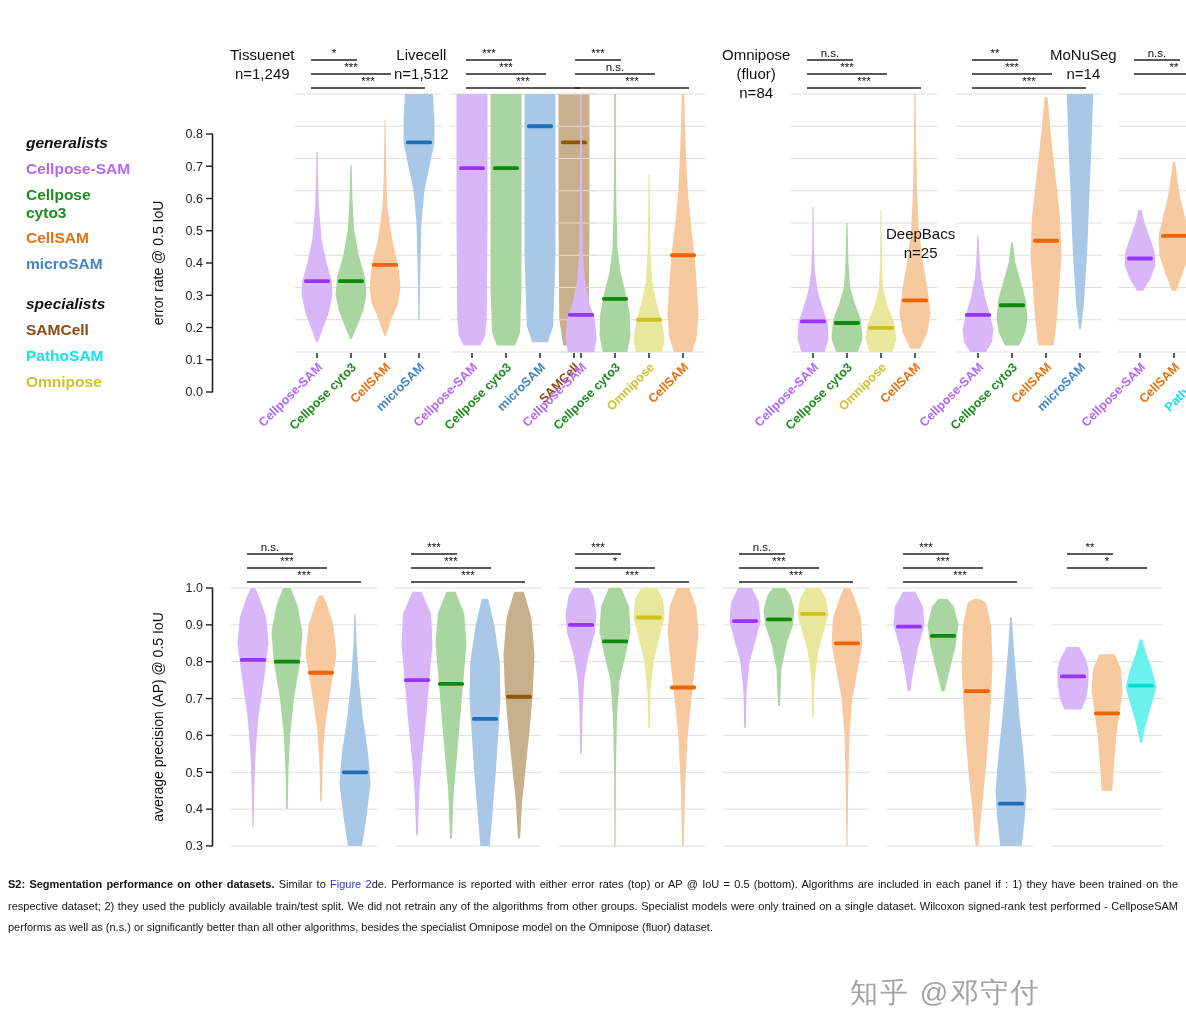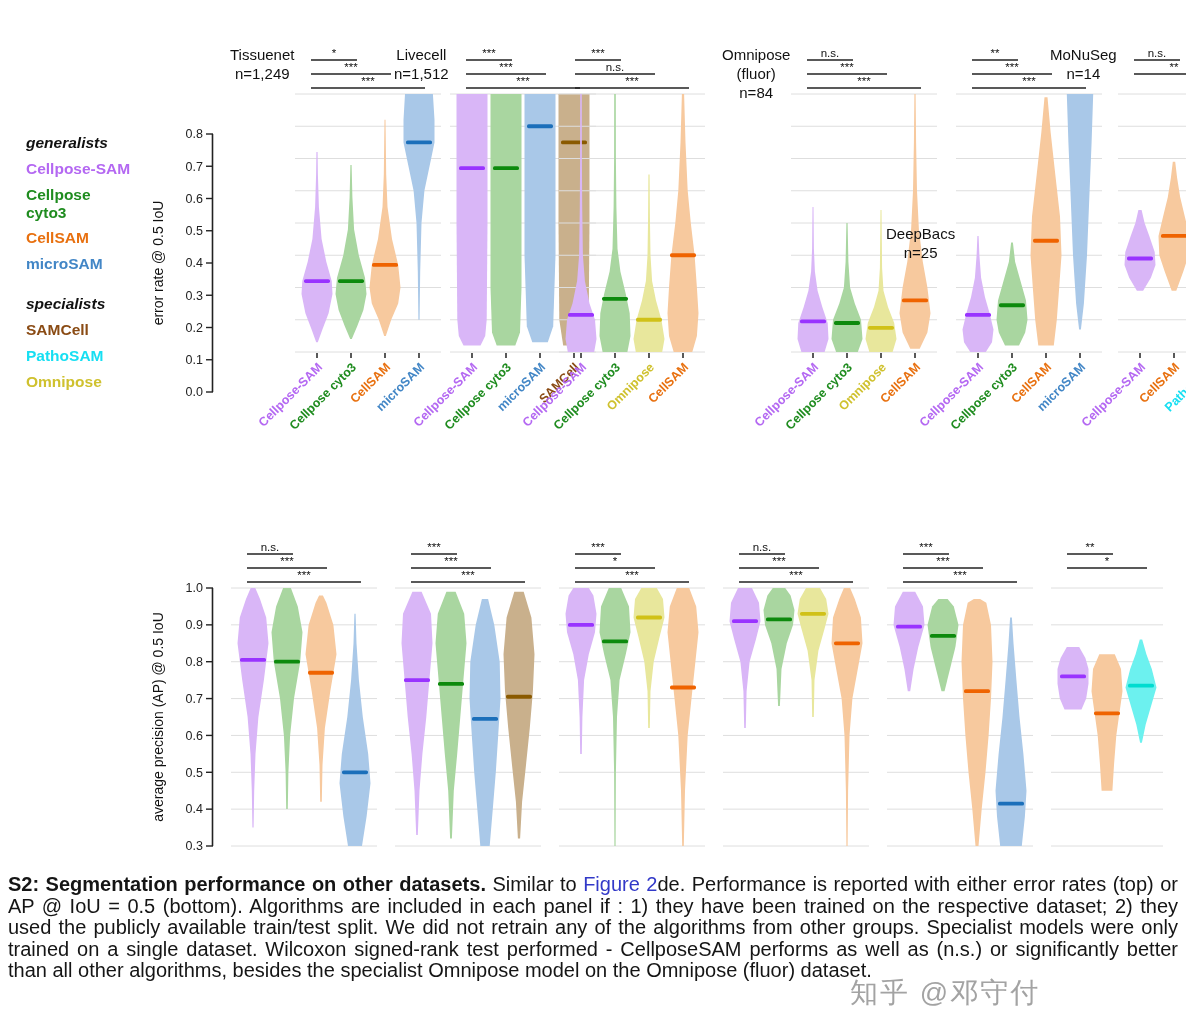--- a/index.html
+++ b/index.html
@@ -8,21 +8,21 @@
   .legend{position:absolute;left:26px;top:134px;width:130px;}
   .legend-header{font-size:15.5px;font-weight:bold;font-style:italic;color:#111;margin:0 0 8px 0;}
   .legend-item{font-size:15.5px;font-weight:bold;line-height:1.15;margin:8px 0;white-space:pre-line;}
   .legend-section{margin-bottom:22px;}
   .row{position:absolute;display:flex;gap:16px;align-items:flex-start;}
   .row-top{left:150px;top:46px;}
   .row-bottom{left:150px;top:540px;}
   .panel{display:flex;flex-direction:row;}
   .panel-title{height:40px;text-align:center;font-size:15px;color:#111;line-height:1.25;}
   svg{overflow:visible;display:block;}
-  .caption{position:absolute;left:8px;right:8px;top:874px;font-size:20px;line-height:21.5px;color:#151515;text-align:justify;}
+  .caption{position:absolute;left:8px;right:8px;top:874px;font-size:11px;line-height:21.5px;color:#151515;text-align:justify;}
   .cap-bold{font-weight:bold;}
   .cap-link{color:#3239c8;}
   .watermark{position:absolute;left:850px;top:944px;font-size:28px;color:#a3a3a3;letter-spacing:2px;z-index:5;margin-top:30px;}
 </style>
 </head>
 <body>
 
 <div class="figure">
   <div class="legend">
       <div class="legend-section">

